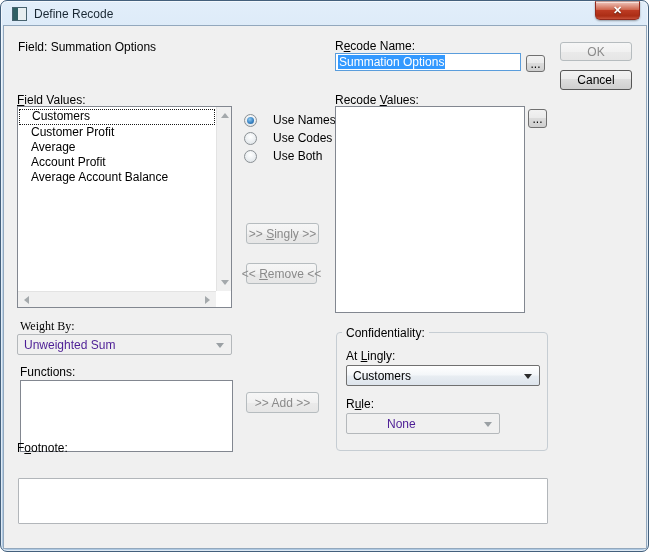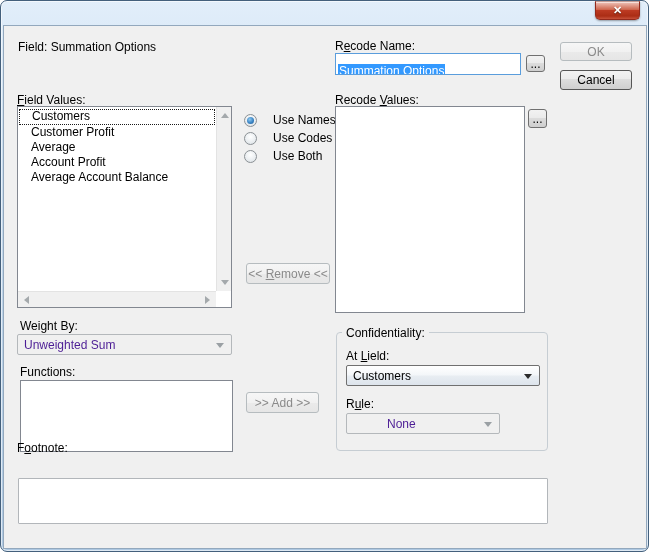--- a/index.html
+++ b/index.html
@@ -30,21 +30,21 @@
   .client {
     position:absolute; left:3px; top:25px; width:642px; height:522px;
     background:#f0f0f0; box-shadow:0 0 0 1px #93a8bd;
   }
   .lbl { position:absolute; white-space:nowrap; color:#000; }
   .u { text-decoration:underline; }
 
   
   .textinput {
     position:absolute; left:334px; top:52px; width:186px; height:18px;
-    background:#fff; border:1px solid #5a9ddc; padding:10px 2px; overflow:hidden;
+    background:#fff; border:1px solid #5a9ddc; padding:1px 2px; overflow:hidden;
   }
   .sel-text { display:inline-block; background:#3399ff; color:#fff; line-height:14px; padding:0 1px; white-space:nowrap; }
 
   
   .btn {
     position:absolute; border:1px solid #707070; border-radius:3px;
     background:linear-gradient(180deg,#f2f2f2 0%, #ebebeb 45%, #dddddd 46%, #cfcfcf 100%);
     text-align:center; color:#000; font-size:12px; cursor:default;
     display:flex; align-items:center; justify-content:center; white-space:nowrap;
   }
@@ -52,21 +52,21 @@
   .btn.disabled {
     border-color:#b6bcbf;
     background:linear-gradient(180deg,#f6f6f6 0%, #f1f1f1 50%, #eaeaea 51%, #e6e6e6 100%);
     color:#8a8a8a;
   }
   .btn-ok     { left:559px; top:41px;  width:72px; height:19px; }
   .btn-cancel { left:559px; top:69px;  width:72px; height:20px; }
   .btn-browse1{ left:525px; top:54px;  width:19px; height:17px; }
   .btn-browse2{ left:527px; top:108px; width:19px; height:19px; }
   .btn-singly { left:245px; top:222px; width:73px; height:21px; }
-  .btn-remove { left:245px; top:262px; width:84px; height:21px; }
+  .btn-remove { left:245px; top:262px; width:71px; height:21px; }
   .btn-add    { left:245px; top:391px; width:73px; height:21px; }
 
   
   .listbox { position:absolute; background:#fff; border:1px solid #828790; }
   .lb-field { left:16px; top:105px; width:215px; height:202px; }
   .lb-recode{ left:334px; top:105px; width:190px; height:207px; }
   .lb-func  { left:19px; top:379px; width:213px; height:72px; }
   .lb-items { position:absolute; left:1px; top:1px; right:16px; }
   .list-item { height:15px; line-height:15px; padding-left:12px; white-space:nowrap; overflow:hidden; }
   .list-item.focused { border:1px dotted #1a1a1a; margin-top:1px; line-height:13px; height:16px; }
@@ -114,20 +114,24 @@
   .groupbox-label { position:absolute; left:341px; top:325px; background:#f0f0f0; padding:0 4px; }
 
   
   .textarea { position:absolute; left:17px; top:477px; width:530px; height:46px; background:#fff; border:1px solid #b2b6ba; border-radius:1px; }
 </style>
 </head>
 <body>
 
 <div class="window">
 
+  <div class="titlebar">
+    <div class="app-icon"></div>
+    <div class="window-title">Define Recode</div>
+  </div>
   <div class="close-btn">
     <div class="close-glyph">✕</div>
   </div>
 
   <div class="client"></div>
 
   <div class="lbl" style="left:17px; top:39px;">Field: Summation Options</div>
 
   <div class="lbl" style="left:334px; top:38px;"><span>R</span><span class="u">e</span><span>code Name:</span></div>
 
@@ -173,42 +177,45 @@
   </div>
   <div class="radio-row" style="top:130px;">
     <span class="radio-circle"></span>
     <span>Use Codes</span>
   </div>
   <div class="radio-row" style="top:148px;">
     <span class="radio-circle"></span>
     <span>Use Both</span>
   </div>
 
+  <div class="btn btn-singly disabled">
+      <span><span>&gt;&gt; </span><span class="u">S</span><span>ingly &gt;&gt;</span></span>
+    </div>
   <div class="btn btn-remove disabled">
       <span><span>&lt;&lt; </span><span class="u">R</span><span>emove &lt;&lt;</span></span>
     </div>
 
   <div class="lbl" style="left:334px; top:92px;"><span>Recode </span><span class="u">V</span><span>alues:</span></div>
   <div class="listbox lb-recode"></div>
   <div class="btn btn-browse2">...</div>
 
-  <div class="lbl" style="left:19px; top:318px;">Weight By:</div>
+  <div class="lbl" style="left:19px; top:318px;font-family:Liberation Serif, serif;">Weight By:</div>
   <div class="combo combo-weight combo-disabled">
     <span>Unweighted Sum</span>
     <span class="caret"></span>
   </div>
 
   <div class="lbl" style="left:19px; top:364px;">Functions:</div>
   <div class="listbox lb-func"></div>
   <div class="btn btn-add disabled">&gt;&gt; Add &gt;&gt;</div>
 
   <div class="groupbox"></div>
   <div class="groupbox-label lbl" style="left:341px; top:325px; position:absolute;">Confidentiality:</div>
 
-  <div class="lbl" style="left:345px; top:348px;"><span>At </span><span class="u">L</span><span>ield:</span></div>
+  <div class="lbl" style="left:345px; top:348px;"><span>At </span><span class="u">L</span><span>ingly:</span></div>
   <div class="combo combo-level combo-enabled">
     <span>Customers</span>
     <span class="caret"></span>
   </div>
 
   <div class="lbl" style="left:345px; top:396px;"><span>R</span><span class="u">u</span><span>le:</span></div>
   <div class="combo combo-rule combo-disabled">
     <span>None</span>
     <span class="caret"></span>
   </div>

